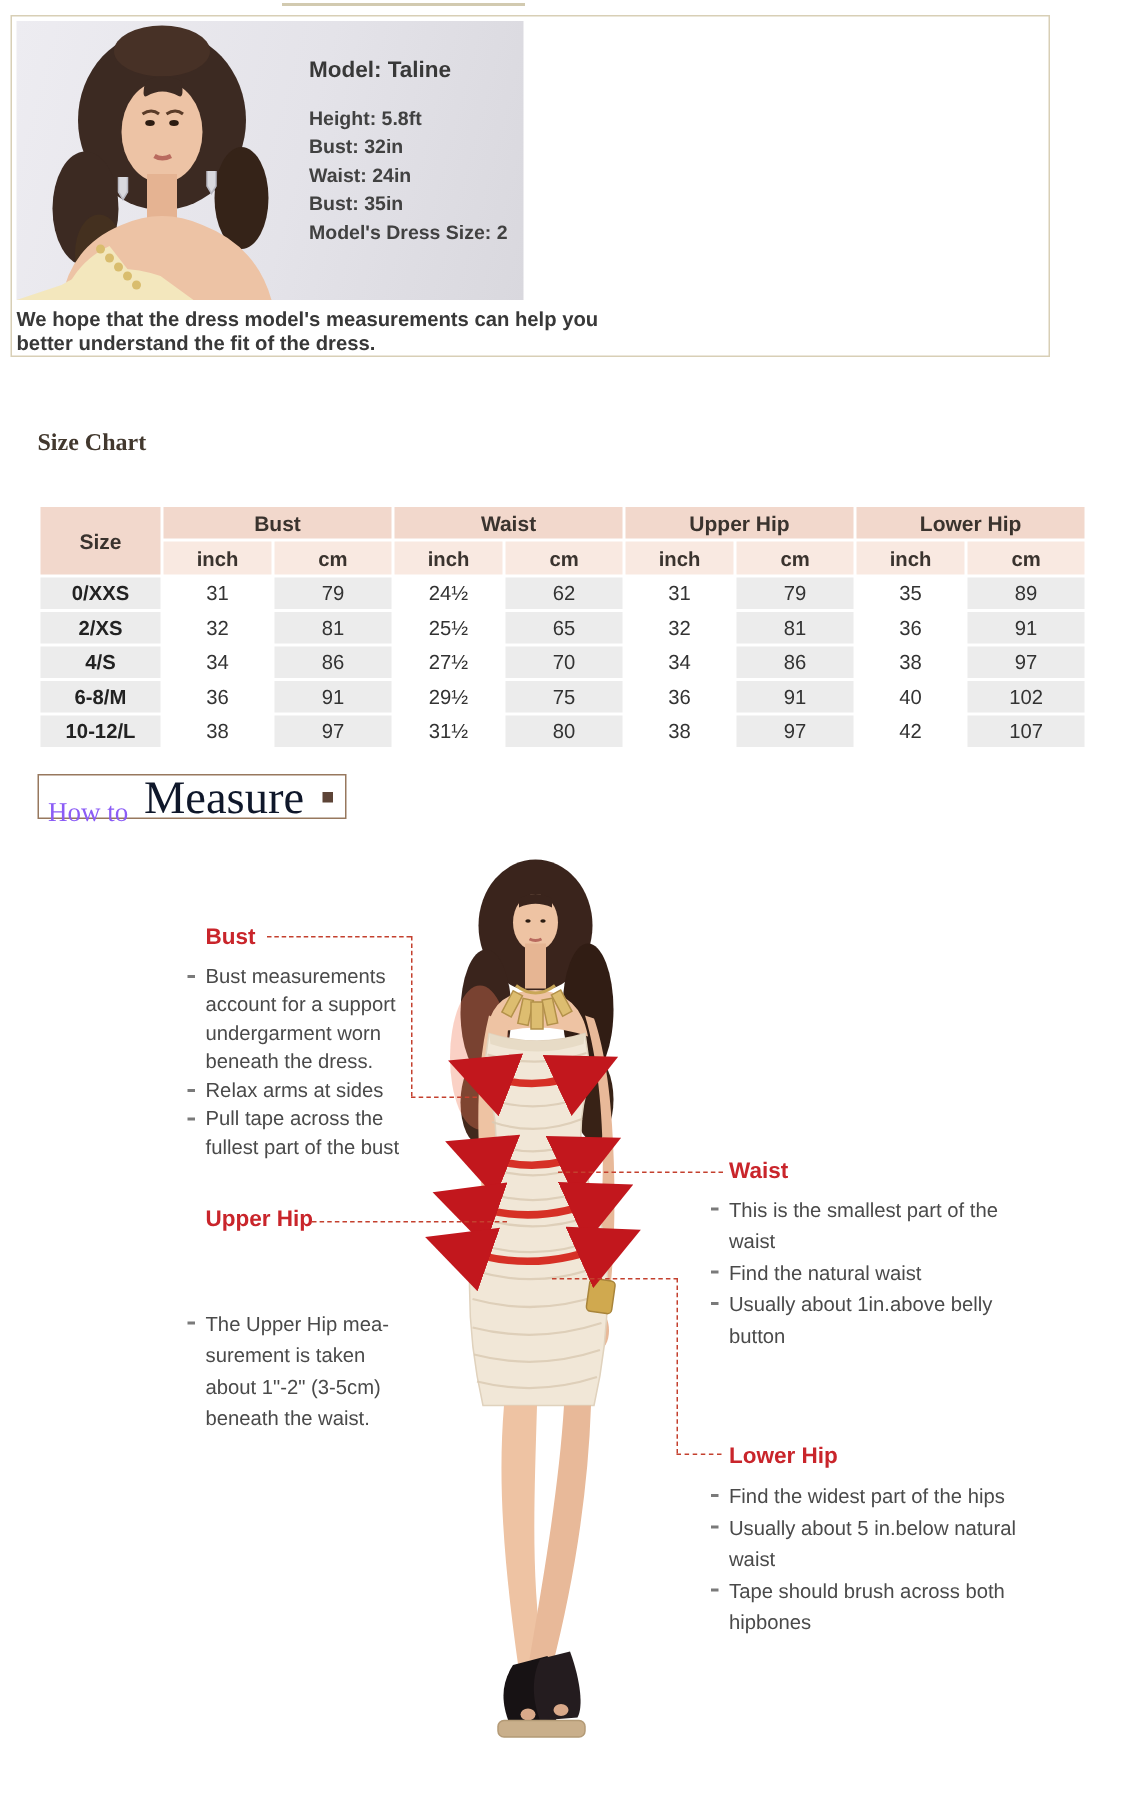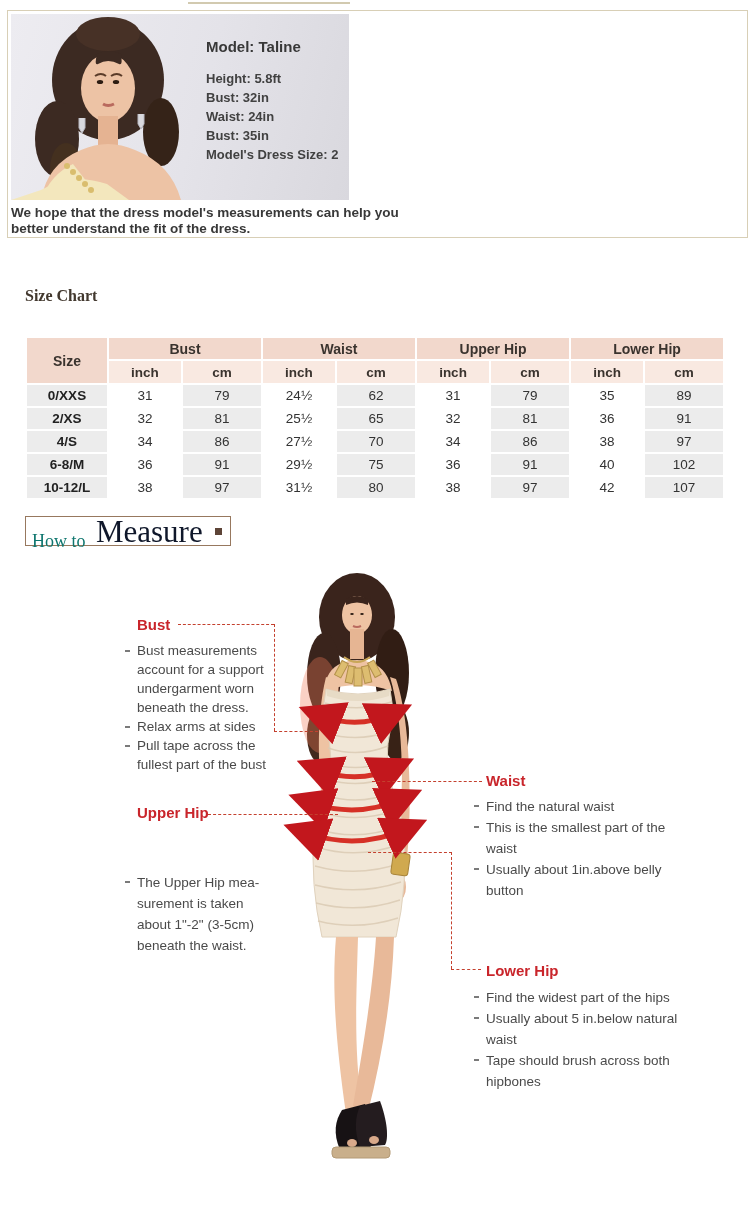--- a/index.html
+++ b/index.html
@@ -1,21 +1,21 @@
 <!DOCTYPE html>
 <html><head>
 <meta charset="utf-8">
 <style>
   html,body{margin:0;padding:0;background:#fff;}
   .page{position:relative;width:755px;height:1206px;background:#ffffff;overflow:hidden;
         font-family:"Liberation Sans", sans-serif;color:#333;}
 
   
   .top-line{position:absolute;left:188px;top:2px;width:162px;height:0;border-top:2px solid #d2cab0;}
-  .model-box{position:absolute;left:7px;top:10px;width:691px;height:226px;border:1px solid #d8cfb6;background:#fff;padding-left:48px;}
+  .model-box{position:absolute;left:7px;top:10px;width:691px;height:226px;border:1px solid #d8cfb6;background:#fff;}
   .photo-block{position:absolute;left:3px;top:3px;width:338px;height:186px;
                background:linear-gradient(105deg,#edecf1 0%,#e4e3e9 55%,#d9d8de 100%);overflow:hidden;}
   .portrait{position:absolute;left:0;top:0;}
   .model-info{position:absolute;left:195px;top:24px;width:150px;}
   .model-title{font-size:15px;font-weight:bold;color:#383838;margin-bottom:14px;}
   .model-stats .gen-item{display:block;font-size:13px;font-weight:bold;color:#414141;line-height:19px;}
   .box-caption{position:absolute;left:3px;top:194px;width:392px;font-size:13.5px;font-weight:bold;
                color:#383838;line-height:16px;}
 
   
@@ -30,21 +30,21 @@
   .corner-cell{background:#f2d8cc;font-size:14px;font-weight:bold;color:#3a332e;}
   .group-cell{background:#f2d8cc;font-size:14px;font-weight:bold;color:#3a332e;height:21px;}
   .unit-cell{background:#f9e9e1;font-size:13.5px;font-weight:bold;color:#3a332e;height:22px;}
   .size-cell{background:#ececec;font-size:13.5px;font-weight:bold;color:#222;height:21px;}
   .inch-cell{background:#ffffff;font-size:13.5px;color:#333;margin-top:32px;}
   .cm-cell{background:#ececec;font-size:13.5px;color:#333;}
 
   
   .htm-wrap{position:absolute;left:25px;top:516px;height:26px;border:1px solid #97785e;
             padding:0 8px 2px 6px;white-space:nowrap;}
-  .htm-small{font-family:"Liberation Serif", serif;font-size:18px;color:#0f766e;
+  .htm-small{font-family:"Liberation Serif", serif;font-size:18px;color:#8b5cf6;
              position:relative;top:2px;}
   .htm-big{font-family:"Liberation Serif", serif;font-size:31px;color:#0f172a;
            position:relative;top:-3px;margin-left:6px;}
   .htm-square{display:inline-block;width:7px;height:7px;background:#5d4437;margin-left:8px;
               position:relative;top:-10px;}
 
   
   .figure-svg{position:absolute;left:280px;top:565px;}
   .callout-title{position:absolute;font-size:15px;font-weight:bold;color:#c9252b;white-space:nowrap;}
   .callout-list{position:absolute;font-size:13.5px;color:#4a4a4a;}
@@ -316,25 +316,25 @@
       <div class="gen-item">
         <span class="bullet"></span>
         <span class="itext">The Upper Hip mea-surement is taken about 1"-2" (3-5cm) beneath the waist.</span>
       </div>
     </div>
 
   <div class="callout-title" style="left:486px;top:772px;">Waist</div>
   <div class="callout-list lh21" style="left:474px;top:796px;width:200px;">
       <div class="gen-item">
         <span class="bullet"></span>
+        <span class="itext">This is the smallest part of the waist</span>
+      </div>
+      <div class="gen-item">
+        <span class="bullet"></span>
         <span class="itext">Find the natural waist</span>
-      </div>
-      <div class="gen-item">
-        <span class="bullet"></span>
-        <span class="itext">This is the smallest part of the waist</span>
       </div>
       <div class="gen-item">
         <span class="bullet"></span>
         <span class="itext">Usually about 1in.above belly button</span>
       </div>
     </div>
 
   <div class="callout-title" style="left:486px;top:962px;">Lower Hip</div>
   <div class="callout-list lh21" style="left:474px;top:987px;width:212px;">
       <div class="gen-item">

